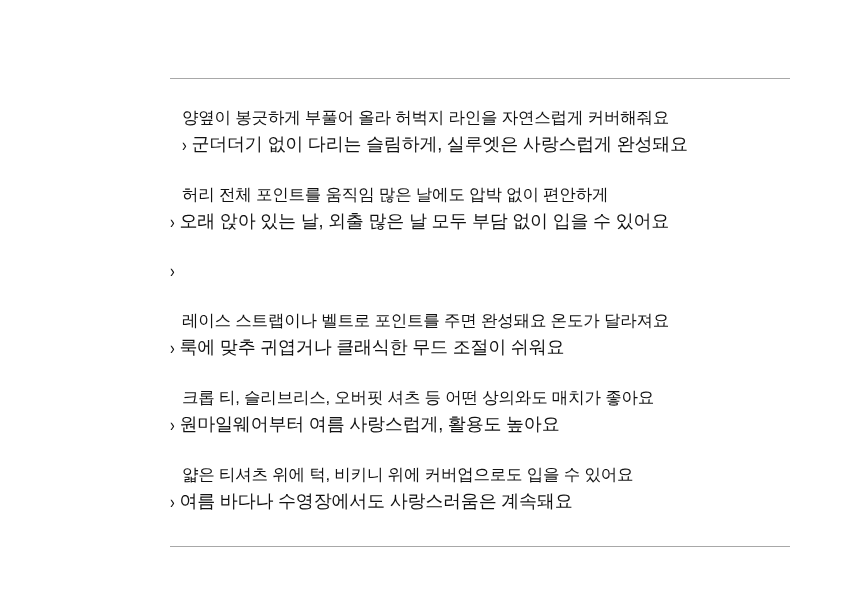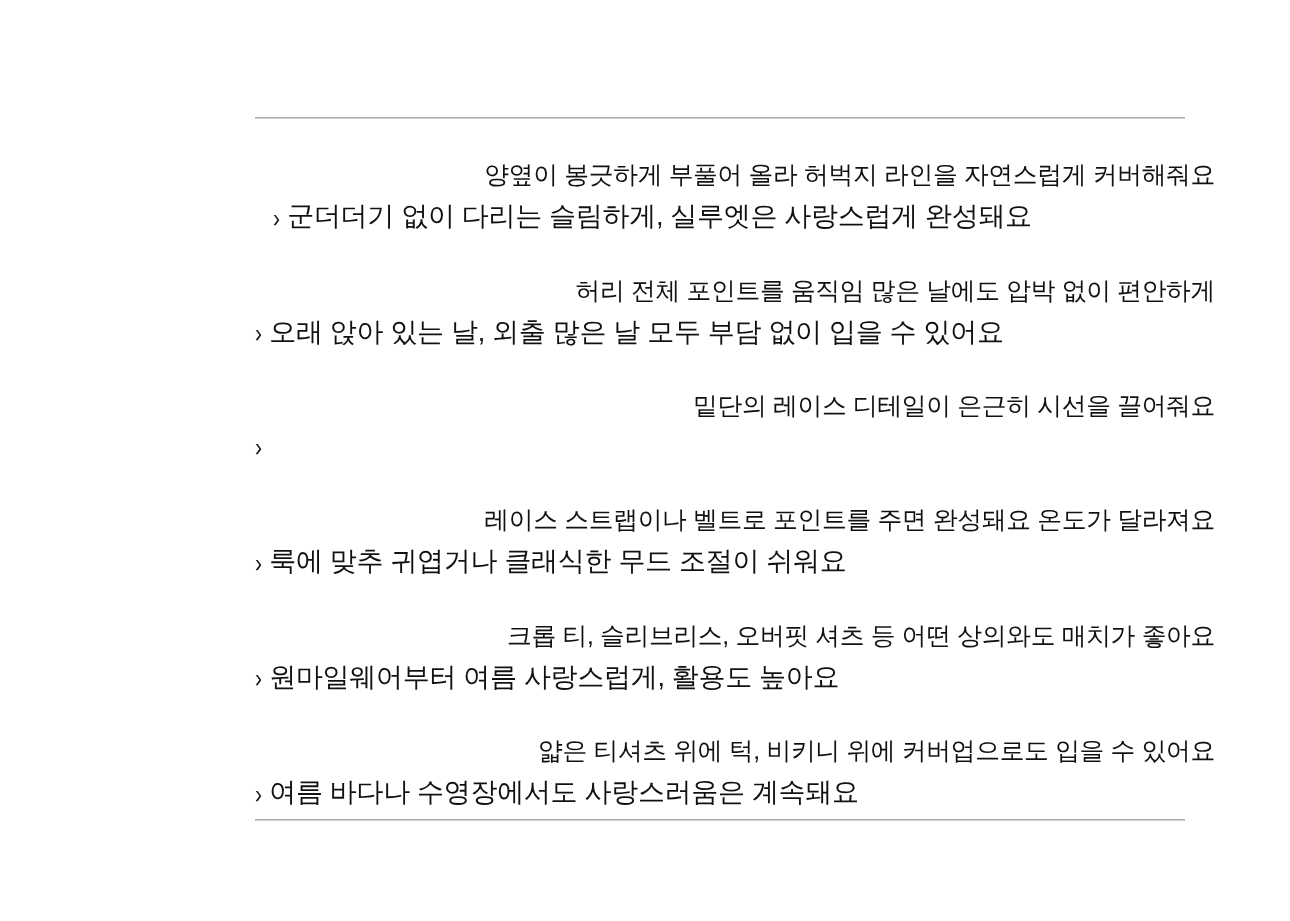--- a/index.html
+++ b/index.html
@@ -12,21 +12,20 @@
     background: #ffffff;
     font-family: "Liberation Sans", "DejaVu Sans", sans-serif;
     color: #1a1a1a;
     overflow: hidden;
   }
   .page {
     position: relative;
     width: 860px;
     height: 614px;
     box-sizing: border-box;
-    text-align: right;
   }
   .rule {
     position: absolute;
     left: 170px;
     width: 620px;
     height: 0;
     border-top: 1px solid #a8a8a8;
   }
   .rule-top { top: 78px; }
   .rule-bottom { top: 546px; }
@@ -89,21 +88,20 @@
 
     <div class="block">
       <div class="line line-main">허리 전체 포인트를 움직임 많은 날에도 압박 없이 편안하게</div>
       <div class="line line-sub indent-sm">
         <span class="chev">›</span>
         <span class="sub-text">오래 앉아 있는 날, 외출 많은 날 모두 부담 없이 입을 수 있어요</span>
       </div>
     </div>
 
     <div class="block">
-      <div class="line line-main">밑단의 레이스 디테일이 은근히 시선을 끌어줘요</div>
       <div class="line line-sub">
         <span class="chev">›</span>
       </div>
     </div>
 
     <div class="block">
       <div class="line line-main">레이스 스트랩이나 벨트로 포인트를 주면 완성돼요 온도가 달라져요</div>
       <div class="line line-sub">
         <span class="chev">›</span>
         <span class="sub-text">룩에 맞추 귀엽거나 클래식한 무드 조절이 쉬워요</span>

